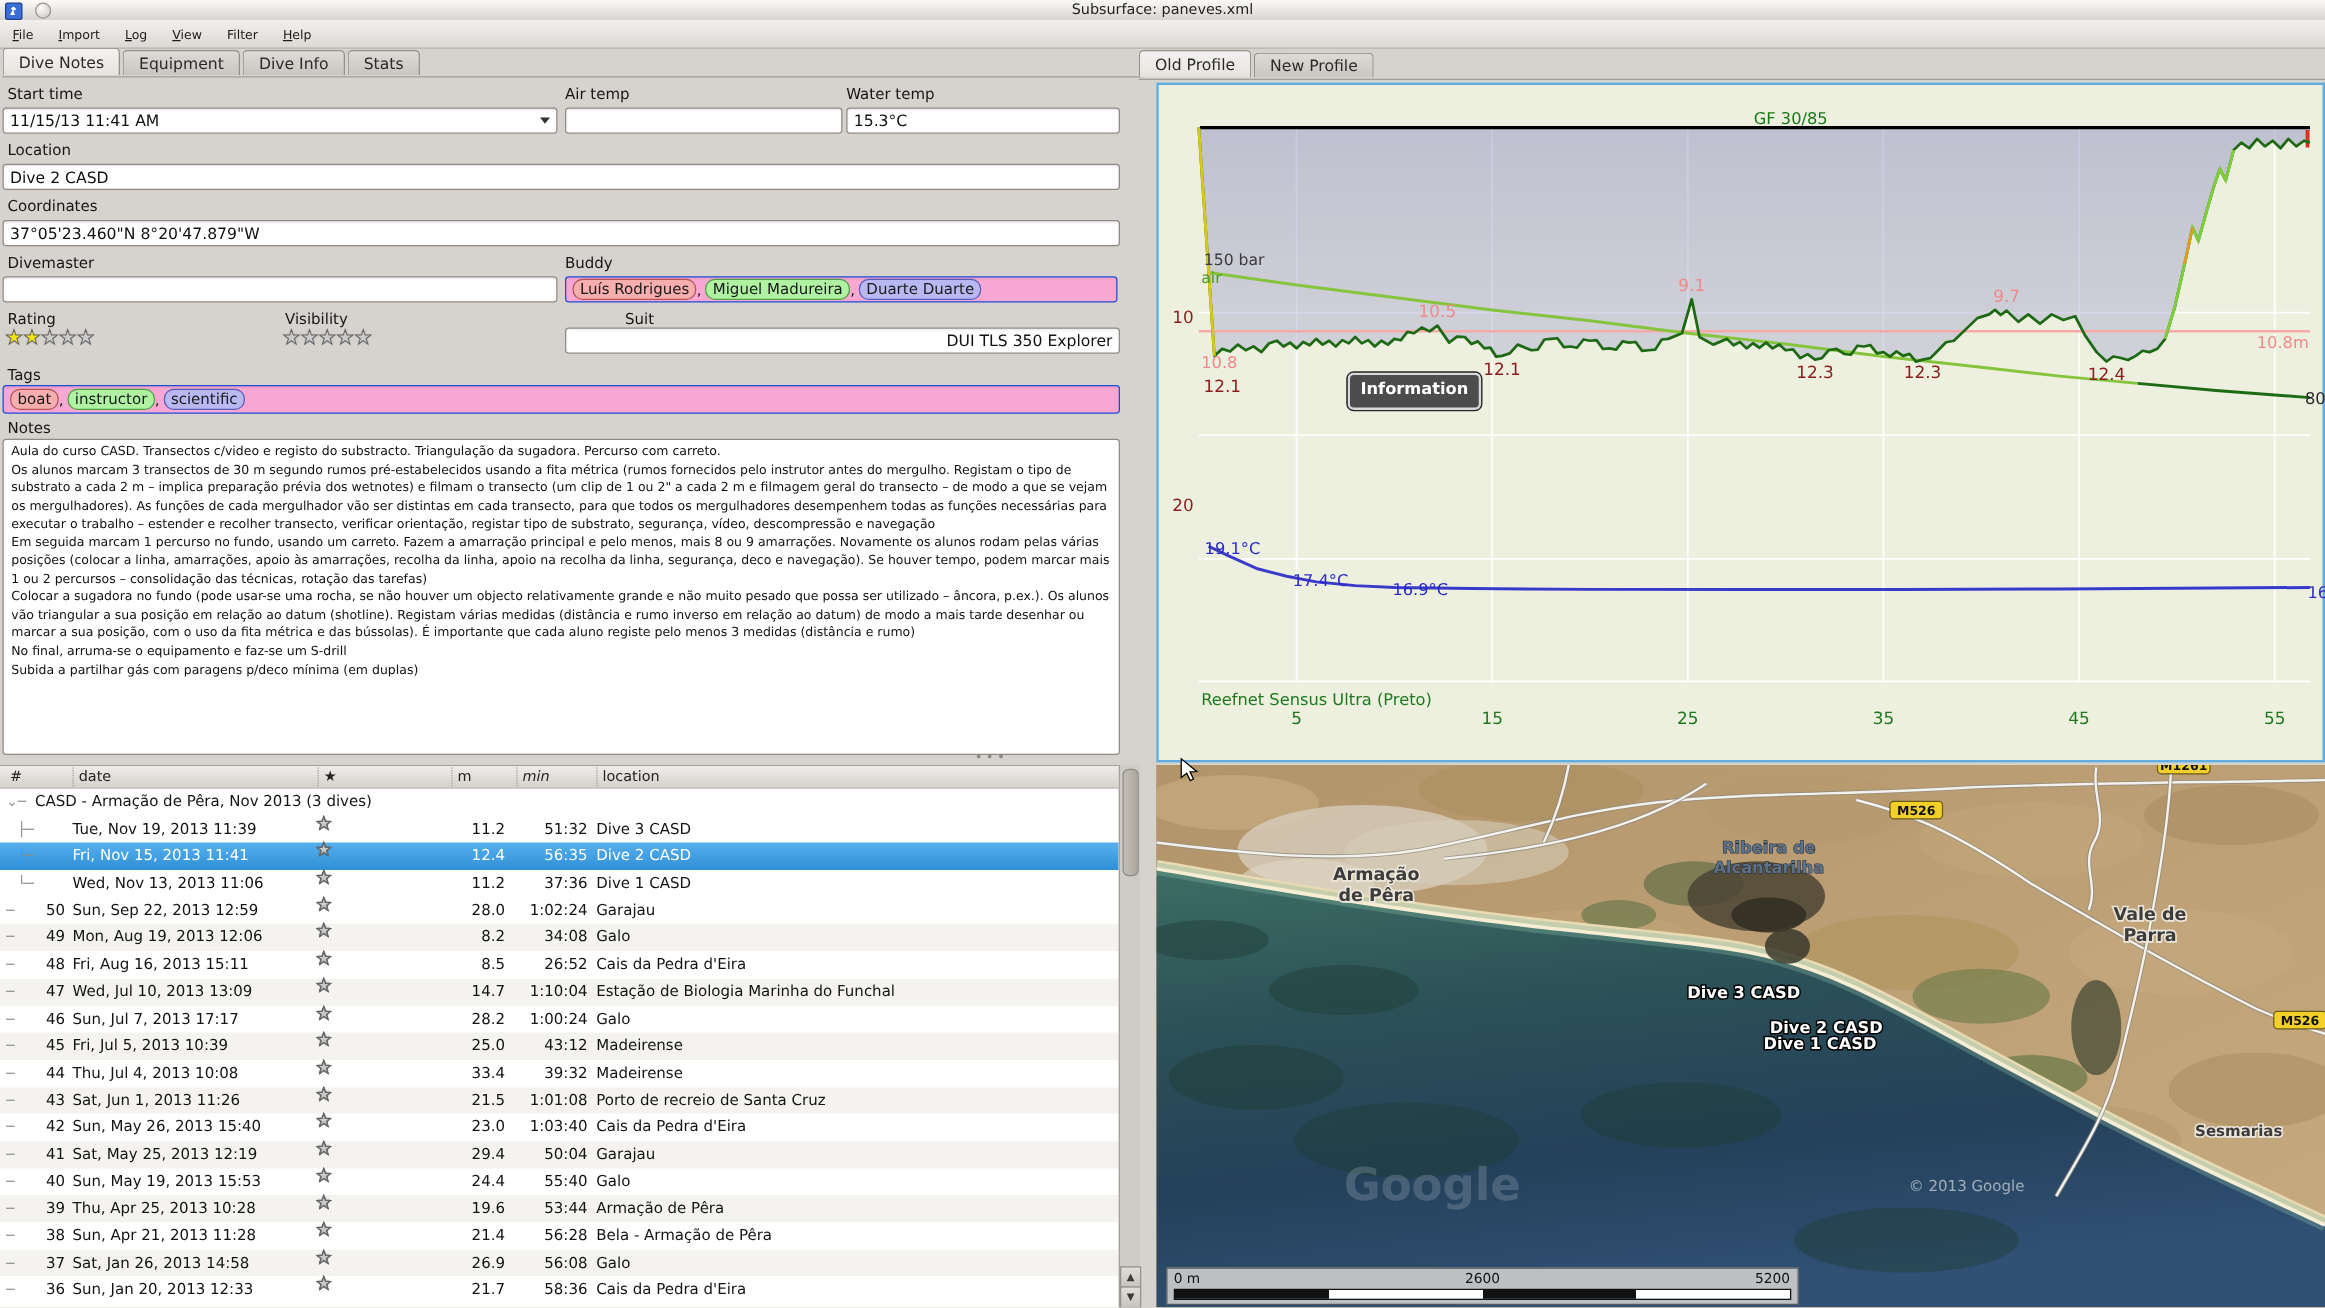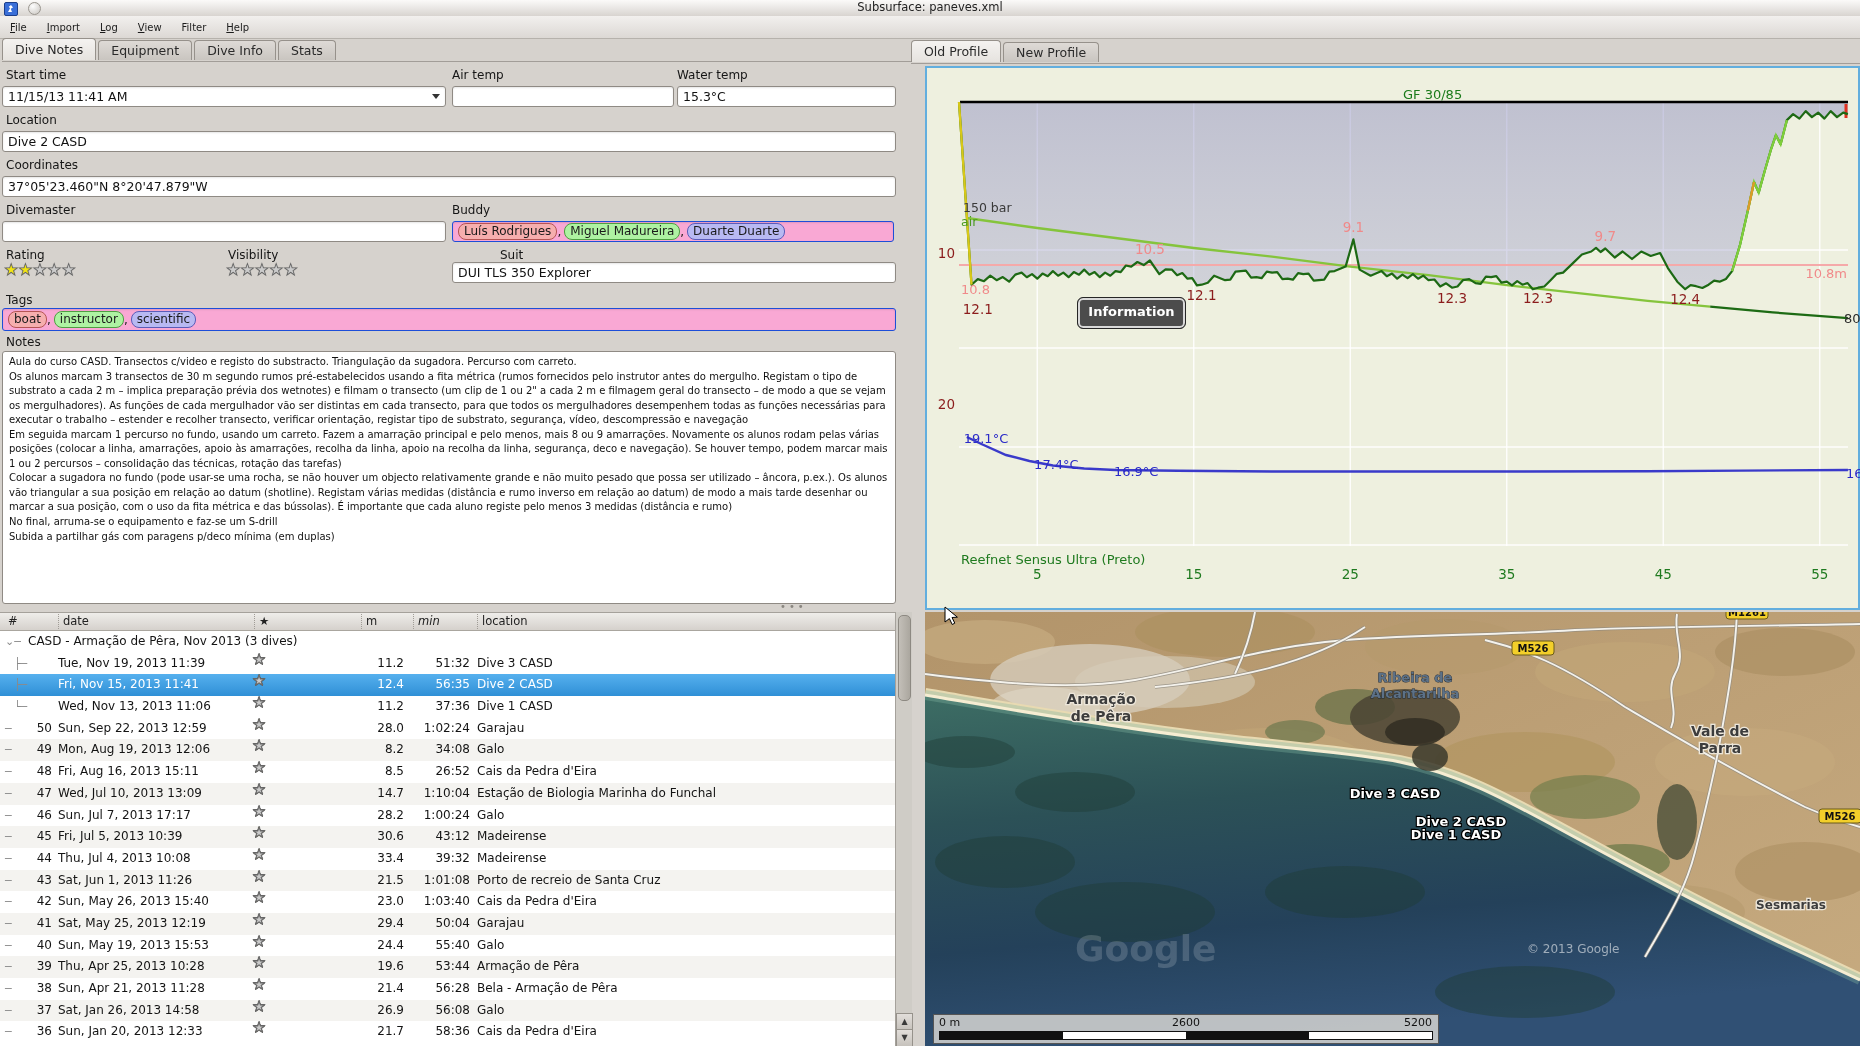--- a/index.html
+++ b/index.html
@@ -124,21 +124,21 @@
     <span class="token token-green">Miguel Madureira</span>
     <span class="comma">,</span>
     <span class="token token-blue">Duarte Duarte</span>
   </div>
 
 <div class="abs flabel" style="left:6px;top:248px;">Rating</div>
 <div class="abs" style="left:4px;top:260px;" id="rating-stars"><span class="star on">★</span><span class="star on">★</span><span class="star off">★</span><span class="star off">★</span><span class="star off">★</span></div>
 <div class="abs flabel" style="left:228px;top:248px;">Visibility</div>
 <div class="abs" style="left:226px;top:260px;" id="visibility-stars"><span class="star off">★</span><span class="star off">★</span><span class="star off">★</span><span class="star off">★</span><span class="star off">★</span></div>
 <div class="abs flabel" style="left:452px;top:248px;margin-left:48px;">Suit</div>
-<input class="fin abs" style="left: 452px; top: 262px; width: 432px; height: 19px;" value="DUI TLS 350 Explorer">
+<input class="fin abs" style="left: 452px; top: 262px; width: 432px; height: 19px; text-align: right;" value="DUI TLS 350 Explorer">
 
 <div class="abs flabel" style="left:6px;top:293px;">Tags</div>
 <div class="abs field tokenbox" style="left:2px;top:308px;width:884px;height:21px;" id="tags-field">
     <span class="token token-red">boat</span>
     <span class="comma">,</span>
     <span class="token token-green">instructor</span>
     <span class="comma">,</span>
     <span class="token token-blue">scientific</span>
   </div>
 
@@ -283,21 +283,21 @@
           <span class="star on">★</span>
           <span class="star off">★</span>
           <span class="star off">★</span>
           <span class="star off">★</span>
         </span>
       </div>
       <div class="trow alt">
         <span class="tr-tree" style="left: 5px;">─</span>
         <span class="tr-num">45</span>
         <span class="tr-date">Fri, Jul 5, 2013 10:39</span>
-        <span class="tr-depth">30.6</span>
+        <span class="tr-depth">25.0</span>
         <span class="tr-dur">43:12</span>
         <span class="tr-loc">Madeirense</span>
         <span class="tr-stars">
           <span class="star on">★</span>
           <span class="star on">★</span>
           <span class="star on">★</span>
           <span class="star on">★</span>
           <span class="star off">★</span>
         </span>
       </div>

